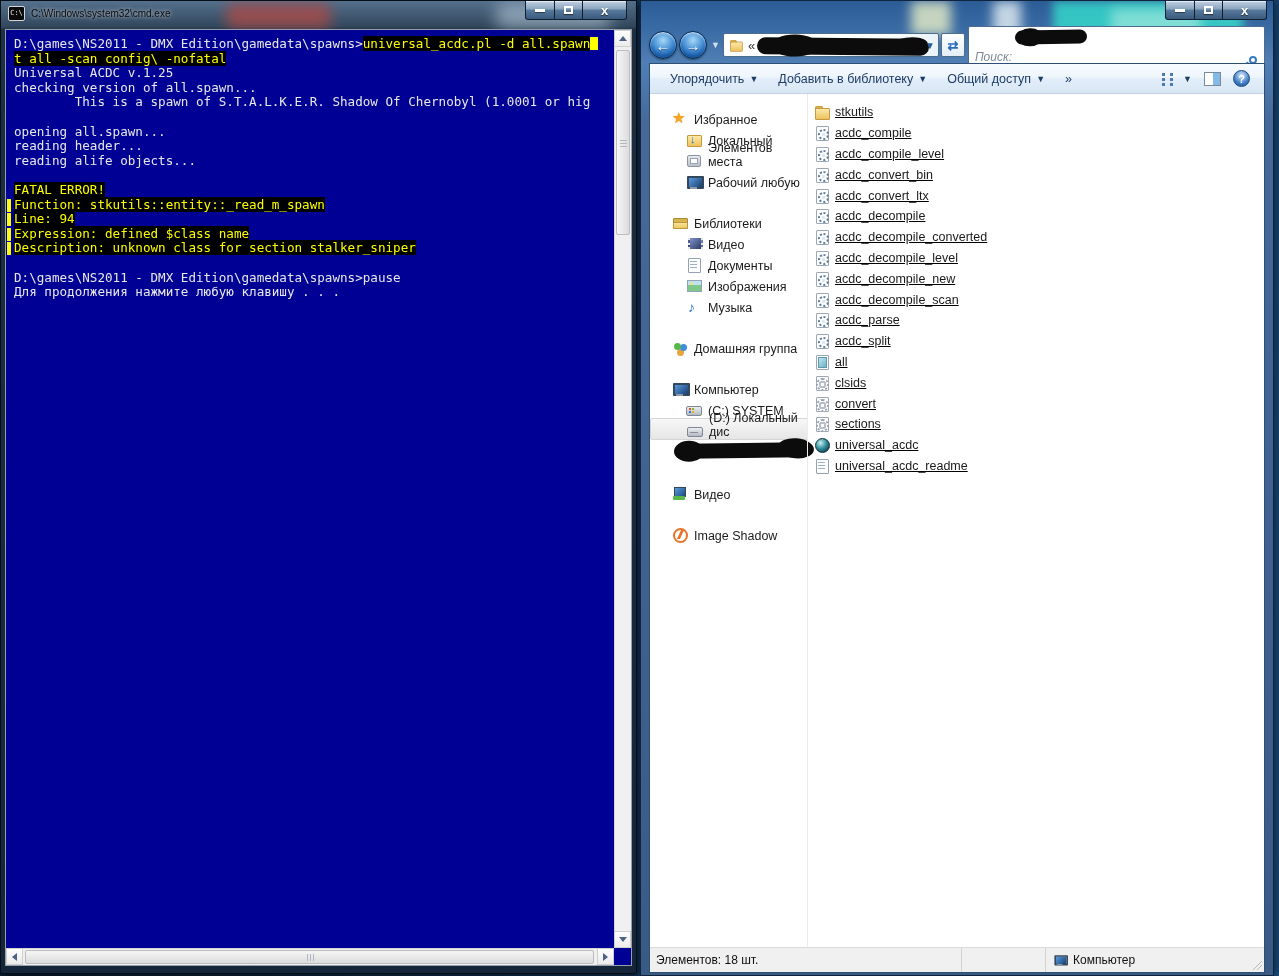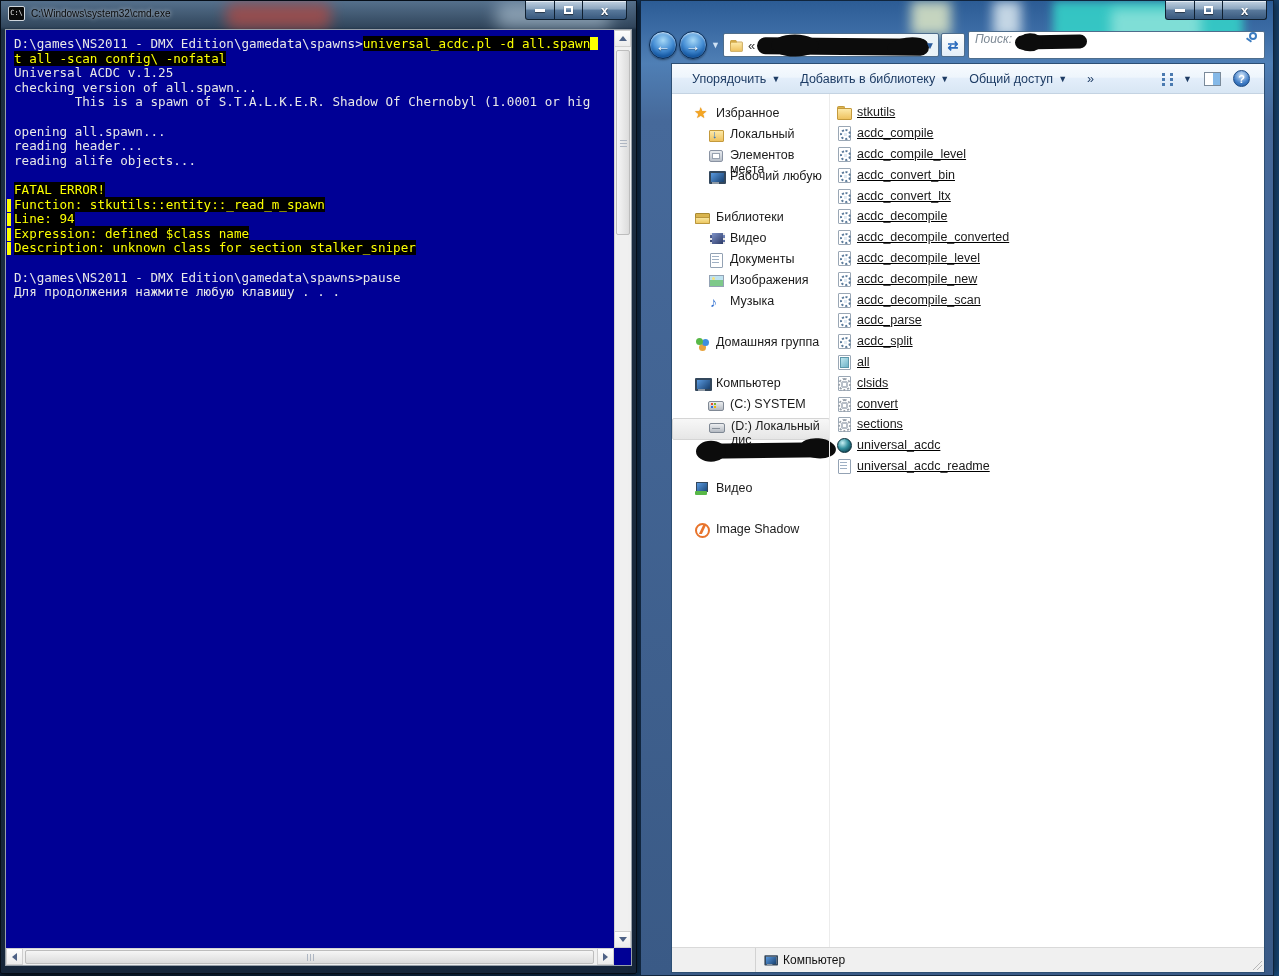--- a/index.html
+++ b/index.html
@@ -64,42 +64,42 @@
   .navbar { position:absolute; left:8px; top:30px; right:8px; height:28px; display:flex; align-items:center; }
   .navbtn { width:28px; height:28px; border-radius:50%; flex:none; border:1px solid #0a2c55; position:relative;
     background:radial-gradient(circle at 50% 32%,#a6d8f6 0%,#4890d6 45%,#175aa4 72%,#0e3d78 100%);
     box-shadow:inset 0 1px 2px rgba(255,255,255,.8),0 1px 2px rgba(0,0,0,.4); display:flex; align-items:center; justify-content:center; }
   .navbtn span { color:#fff; font-size:15px; font-weight:bold; text-shadow:0 1px 1px rgba(0,0,0,.5); line-height:1; }
   .nav-chevron { color:#cfe2f4; font-size:9px; margin:0 3px 0 4px; }
   .addressbar { height:24px; width:216px; background:linear-gradient(90deg,#ffffff 70%,#e9f3f8); border:1px solid #4e6d8c; border-radius:2px; display:flex; align-items:center; padding:0 4px; position:relative; }
   .addr-drop { position:absolute; right:3px; color:#2a5b9b; font-size:10px; }
   .addr-chev { font-size:13px; color:#333; margin:0 4px; }
   .refreshbtn { height:24px; width:24px; margin-left:2px; background:linear-gradient(180deg,#fdfefe,#e3eef7); border:1px solid #4e6d8c; border-radius:2px; display:flex; align-items:center; justify-content:center; color:#2a6bbd; font-size:13px; font-weight:bold; }
-  .searchbox { height:28px; flex:1; margin-left:3px; background:#fff; border:1px solid #4e6d8c; border-radius:2px; display:flex; align-items:flex-start; padding:0 6px; position:relative; }
+  .searchbox { height:39px; flex:1; margin-left:3px; background:#fff; border:1px solid #4e6d8c; border-radius:2px; display:flex; align-items:flex-end; padding:0 6px; position:relative; }
   .search-label { font-style:italic; color:#7c8894; font-size:12px; }
   .mag { position:absolute; right:7px; width:8px; height:8px; border:2px solid #3a7bc0; border-radius:50%; }
   .mag::after { content:""; position:absolute; left:-5px; top:5px; width:6px; height:2px; background:#3a7bc0; transform:rotate(35deg); }
 
-  .exp-inner { position:absolute; left:8px; top:62px; right:8px; bottom:2px; display:flex; flex-direction:column; background:#fff; border:1px solid #2d4f74;margin-left:22px; }
+  .exp-inner { position:absolute; left:8px; top:62px; right:8px; bottom:2px; display:flex; flex-direction:column; background:#fff; border:1px solid #2d4f74; }
   .toolbar { height:30px; flex:none; background:linear-gradient(180deg,#f7fbfe 0%,#eef5fc 45%,#e3eefa 50%,#d8e6f4 100%); border-bottom:1px solid #c4d3e2; display:flex; align-items:center; padding:0 10px; }
   .tb-item { display:flex; align-items:center; gap:5px; color:#1e3c64; font-size:12.5px; padding:4px 10px; border-radius:2px; }
   .tb-item .dd { font-size:9px; color:#1e3c64; }
   .tb-spacer { flex:1; }
   .tb-right { display:flex; align-items:center; gap:12px; margin-right:4px; }
   .views-ico { position:relative; width:16px; height:14px; }
   .views-ico::before { content:""; position:absolute; left:1px; top:1px; width:3px; height:3px; background:#4a7ab0; box-shadow:0 5px 0 #4a7ab0,0 10px 0 #4a7ab0,8px 0 0 #4a7ab0,8px 5px 0 #4a7ab0,8px 10px 0 #4a7ab0; }
   .views-dd { font-size:9px; color:#1e3c64; margin-left:-6px; }
   .pane-ico { width:17px; height:14px; background:#fff; border:1px solid #7a8a9a; position:relative; }
   .pane-ico::after { content:""; position:absolute; right:0; top:0; width:7px; height:100%; background:#85b9e8; }
   .help-ico { width:17px; height:17px; border-radius:50%; background:radial-gradient(circle at 50% 30%,#d6eafc,#3f7cc6 60%,#205696); border:1px solid #1c4a84; color:#fff; font-size:11px; font-weight:bold; display:flex; align-items:center; justify-content:center; }
 
   .content { flex:1; display:flex; min-height:0; }
   .sidebar { width:158px; flex:none; padding-top:12px; position:relative; }
   .side-divider { position:absolute; right:0; top:0; bottom:0; width:1px; background:#ececec; }
-  .side-row { display:flex; align-items:flex-start; gap:6px; height:21px; font-size:12.5px; color:#1a1a1a; padding-left:22px; position:relative; }
+  .side-row { display:flex; align-items:flex-end; gap:6px; height:21px; font-size:12.5px; color:#1a1a1a; padding-left:22px; position:relative; }
   .side-row.lvl1 { padding-left:36px; }
   .side-row.gap { margin-top:20px; }
   .side-row.selected { background:linear-gradient(180deg,#f7f7f7,#e6e6e6); border:1px solid #d5d5d5; border-radius:2px; height:22px; }
   .filelist { flex:1; padding:8px 0 0 4px; background:#fff;text-decoration:underline; }
   .file-row { display:flex; align-items:center; gap:5px; height:20.8px; font-size:12.5px; color:#1a1a1a; padding-left:2px; width:200px; }
 
   
   .icon { display:inline-block; position:relative; width:16px; height:16px; flex:none; }
   .i-star::before { content:"★"; position:absolute; left:0; top:-1px; font-size:15px; line-height:16px; color:#f5a623; text-shadow:0 0 1px #c97b14; }
   .i-downloads::before { content:""; position:absolute; left:1px; top:3px; width:13px; height:10px; background:linear-gradient(#fde9a8,#eec25f); border:1px solid #c49a3c; border-radius:1px; }
@@ -412,20 +412,21 @@
               <span>universal_acdc</span>
             </div>
             <div class="file-row">
               <span class="icon i-textfile"></span>
               <span>universal_acdc_readme</span>
             </div>
           </div>
       </div>
 
       <div class="statusbar">
+        <div class="status-left">Элементов: 18 шт.</div>
         <div class="status-mid"></div>
         <div class="status-right">
           <span class="icon i-computer" style="transform:scale(.8);"></span>
           <span>Компьютер</span>
         </div>
         <div class="grip"></div>
       </div>
     </div>
   </div>
 </div>

